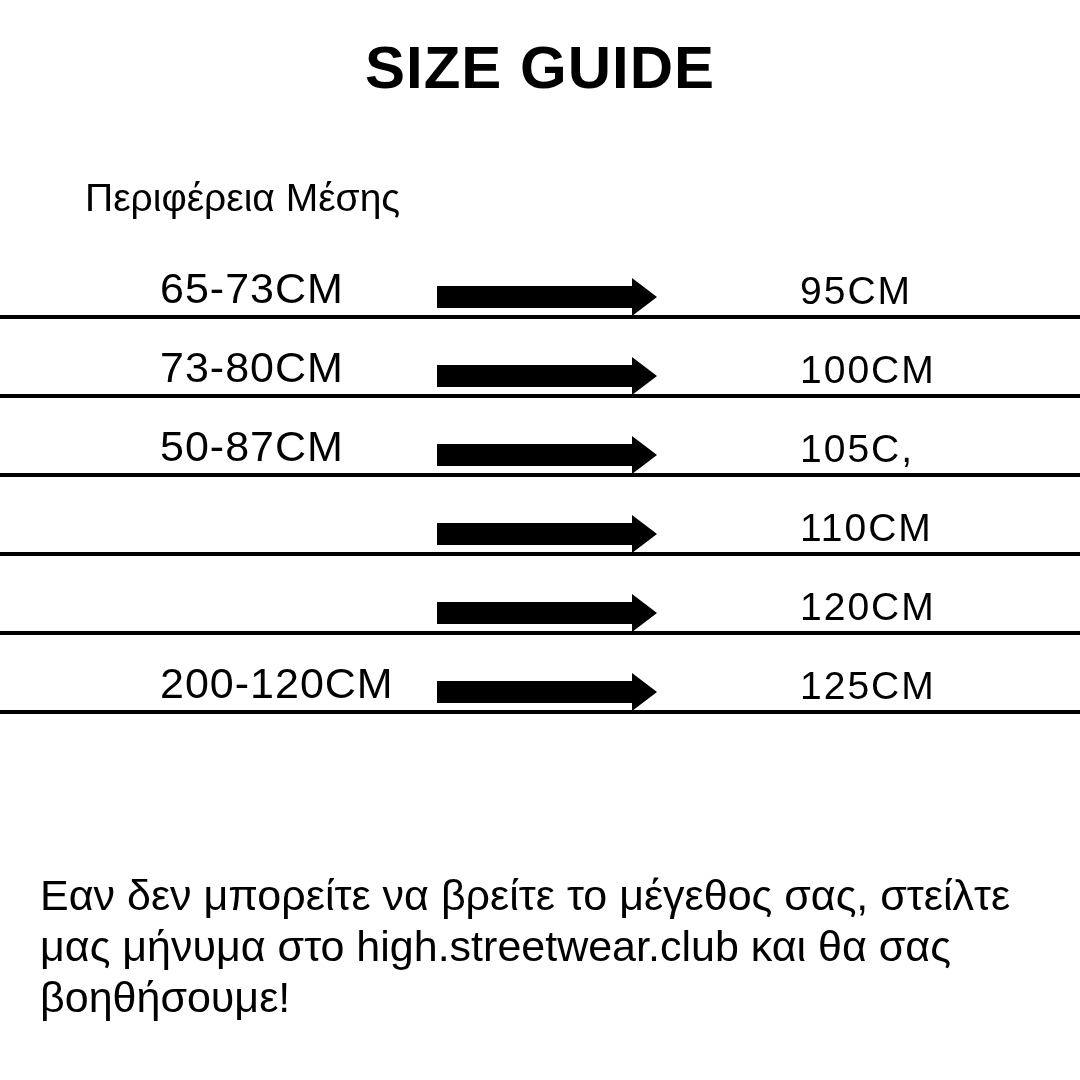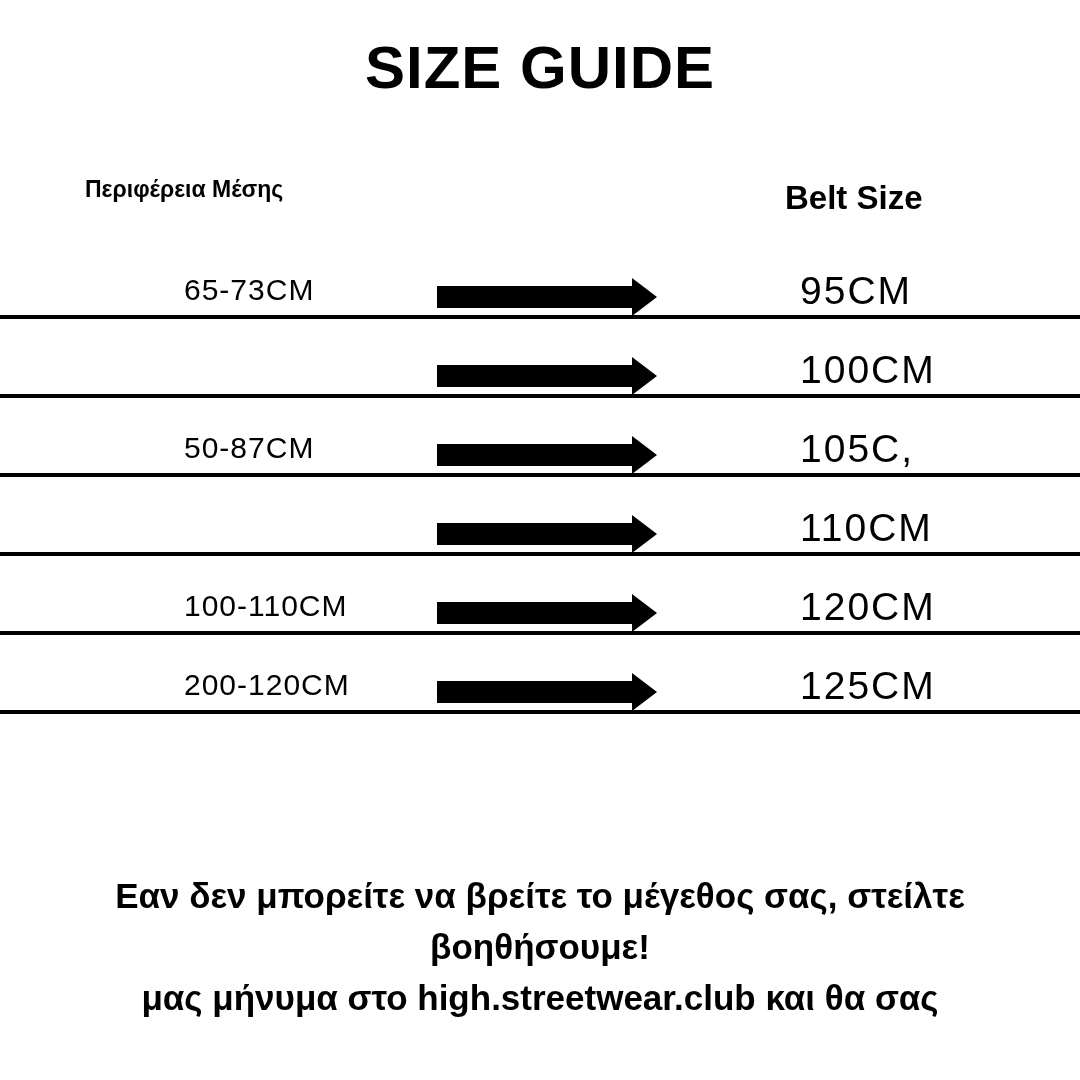--- a/index.html
+++ b/index.html
@@ -19,22 +19,22 @@
     width: 100%;
     text-align: center;
     font-size: 60px;
     font-weight: 700;
     letter-spacing: 1px;
   }
   .hdr-waist {
     position: absolute;
     left: 85px;
     top: 176px;
-    font-size: 23px;
-    font-weight: 700;
+    font-size: 39px;
+    font-weight: 400;
   }
   .hdr-belt {
     position: absolute;
     left: 785px;
     top: 179px;
     font-size: 33px;
     font-weight: 700;
   }
   .rows {
     position: absolute;
@@ -44,26 +44,25 @@
   }
   .row {
     position: relative;
     height: 79px;
     box-sizing: border-box;
     border-bottom: 4px solid #000000;
   }
   .waist {
     position: absolute;
     left: 160px;
-    bottom: 8px;
-    font-size: 30px;
+    bottom: 2px;
+    font-size: 43px;
     font-weight: 400;
     letter-spacing: 1px;
     white-space: nowrap;
-    margin-left: 24px;
   }
   .belt {
     position: absolute;
     left: 800px;
     bottom: 2px;
     font-size: 39px;
     font-weight: 400;
     letter-spacing: 2px;
     white-space: nowrap;
   }
@@ -73,47 +72,47 @@
     bottom: -1px;
     width: 220px;
     height: 38px;
   }
   .arrow path { fill: #000000; }
   .footer {
     position: absolute;
     top: 870px;
     left: 40px;
     right: 40px;
-    text-align: center;
-    font-size: 35px;
-    font-weight: 700;
+    text-align: left;
+    font-size: 43px;
+    font-weight: 400;
     line-height: 51px;
   }
 </style>
 </head>
 <body>
 
 <div class="canvas">
 
   <div class="title">SIZE GUIDE</div>
 
   <div class="hdr-waist">Περιφέρεια Μέσης</div>
-  <div class="hdr-belt">Belt Size</div>
 
   <div class="rows">
 
     <div class="row">
       <span class="waist">65-73CM</span>
       <svg class="arrow" viewBox="0 0 220 38" preserveAspectRatio="none" aria-hidden="true">
           <path d="M0 8 H195 V0 L220 19 L195 38 V30 H0 Z"></path>
         </svg>
       <span class="belt">95CM</span>
     </div>
 
     <div class="row">
+      <span class="waist">73-80CM</span>
       <svg class="arrow" viewBox="0 0 220 38" preserveAspectRatio="none" aria-hidden="true">
           <path d="M0 8 H195 V0 L220 19 L195 38 V30 H0 Z"></path>
         </svg>
       <span class="belt">100CM</span>
     </div>
 
     <div class="row">
       <span class="waist">50-87CM</span>
       <svg class="arrow" viewBox="0 0 220 38" preserveAspectRatio="none" aria-hidden="true">
           <path d="M0 8 H195 V0 L220 19 L195 38 V30 H0 Z"></path>
@@ -123,36 +122,35 @@
 
     <div class="row">
       <svg class="arrow" viewBox="0 0 220 38" preserveAspectRatio="none" aria-hidden="true">
           <path d="M0 8 H195 V0 L220 19 L195 38 V30 H0 Z"></path>
         </svg>
       <span class="belt">110CM</span>
     </div>
 
 
     <div class="row">
-      <span class="waist">100-110CM</span>
       <svg class="arrow" viewBox="0 0 220 38" preserveAspectRatio="none" aria-hidden="true">
           <path d="M0 8 H195 V0 L220 19 L195 38 V30 H0 Z"></path>
         </svg>
       <span class="belt">120CM</span>
     </div>
 
     <div class="row">
       <span class="waist">200-120CM</span>
       <svg class="arrow" viewBox="0 0 220 38" preserveAspectRatio="none" aria-hidden="true">
           <path d="M0 8 H195 V0 L220 19 L195 38 V30 H0 Z"></path>
         </svg>
       <span class="belt">125CM</span>
     </div>
 
   </div>
 
   <div class="footer">
     <div>Εαν δεν μπορείτε να βρείτε το μέγεθος σας, στείλτε</div>
+    <div>μας μήνυμα στο high.streetwear.club και θα σας</div>
     <div>βοηθήσουμε!</div>
-    <div>μας μήνυμα στο high.streetwear.club και θα σας</div>
   </div>
 
 </div>
 
 </body></html>

